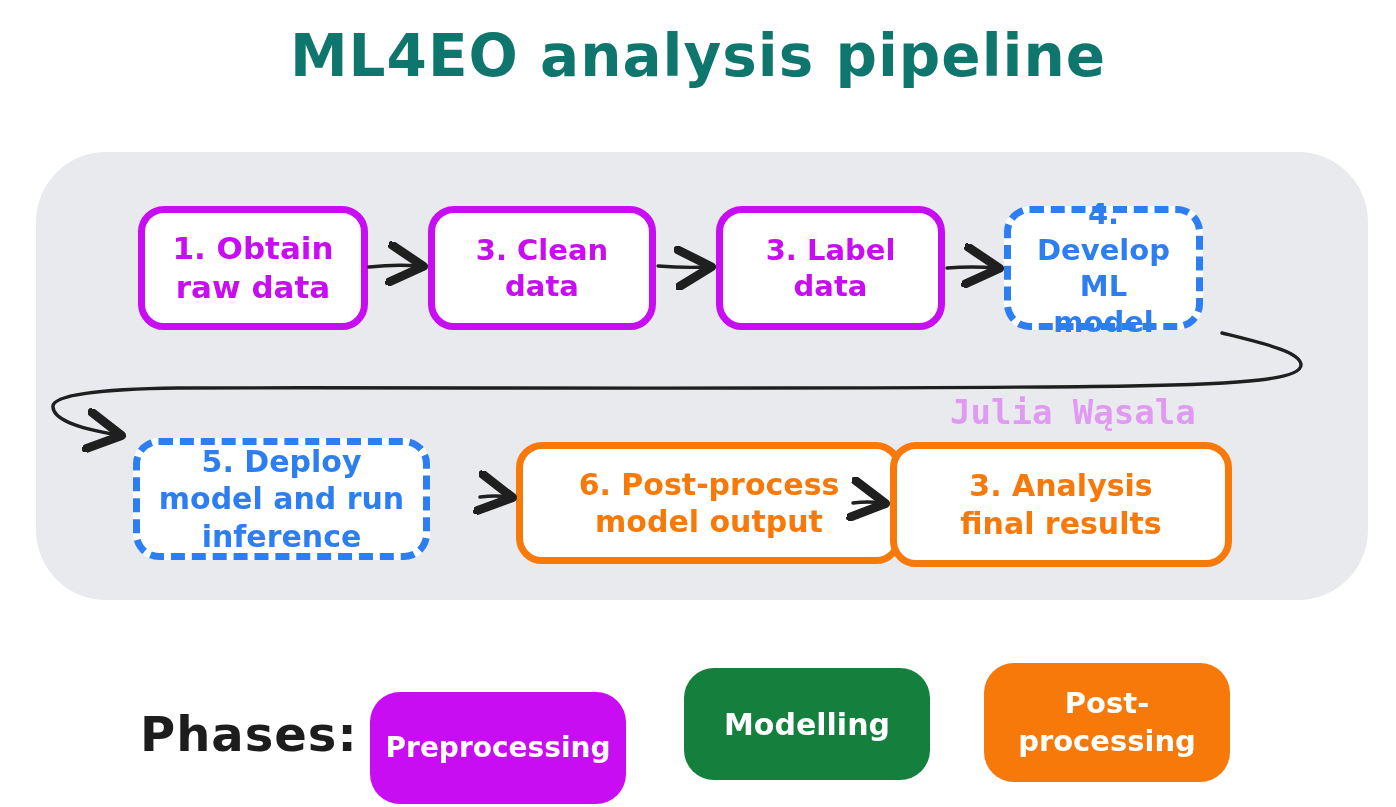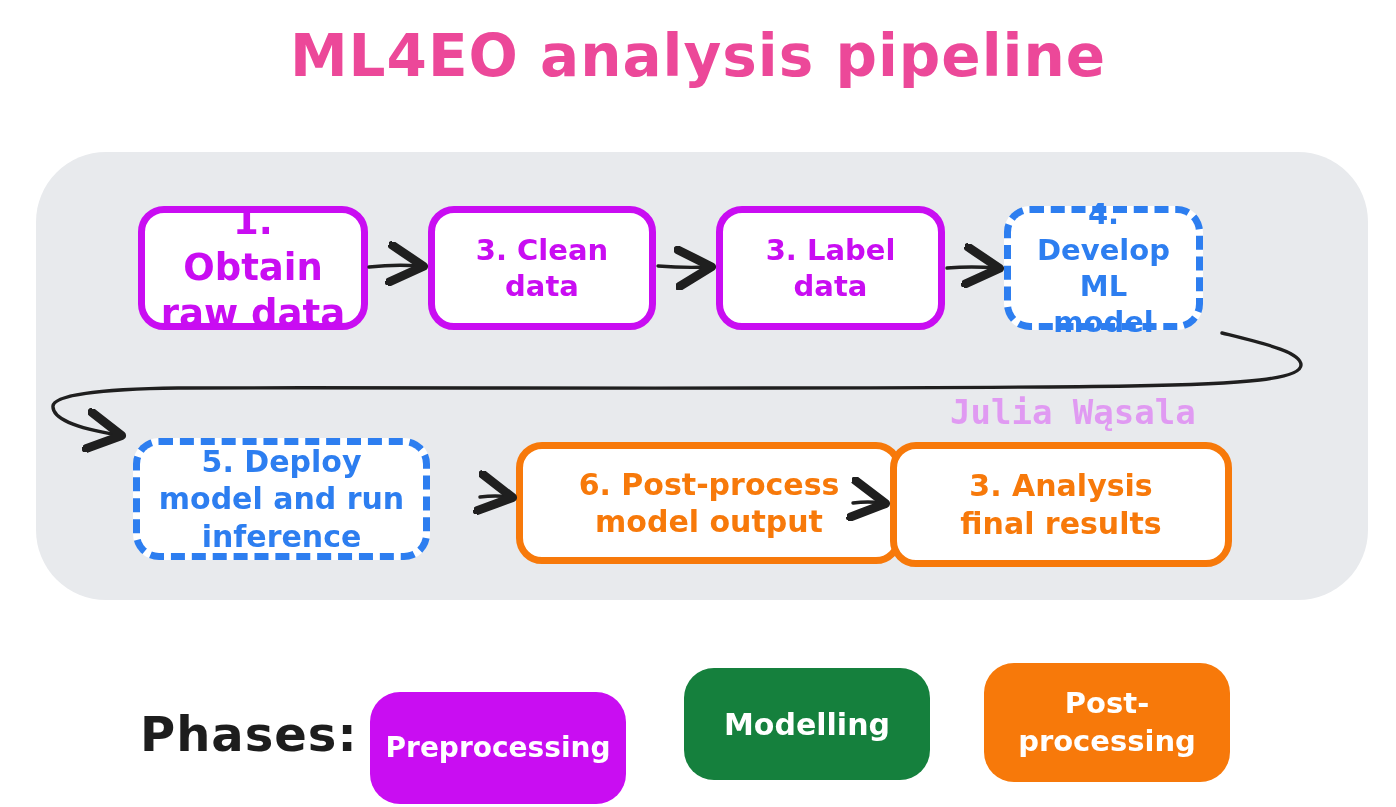--- a/index.html
+++ b/index.html
@@ -2,38 +2,38 @@
 <html><head>
 <meta charset="utf-8">
 <style>
   * { margin: 0; padding: 0; box-sizing: border-box; }
   html, body { width: 1396px; height: 807px; background: #ffffff; overflow: hidden; }
   body { font-family: "DejaVu Sans", sans-serif; position: relative; }
 
   .page-title {
     position: absolute; left: 0; top: 22px; width: 100%;
     text-align: center; font-size: 58px; font-weight: 700;
-    color: #ec4899; letter-spacing: 1px;
+    color: #0f766e; letter-spacing: 1px;
   }
 
   .panel {
     position: absolute; left: 36px; top: 152px; width: 1332px; height: 448px;
     background: #e8eaed; border-radius: 70px;
   }
 
   .pbox {
     position: absolute; background: #ffffff; border-radius: 26px;
     display: flex; align-items: center; justify-content: center; text-align: center;
     font-weight: 700; line-height: 1.25;
   }
   .pbox.magenta { border: 7px solid #c90df2; color: #c90df2; }
   .pbox.blue    { border: 7px dashed #2d7ef0; color: #2d7ef0; }
   .pbox.orange  { border: 7px solid #f7790a; color: #f7790a; }
 
-  .b1 { left: 138px;  top: 206px; width: 230px; height: 124px; font-size: 37px; padding: 0 12px; }
+  .b1 { left: 138px;  top: 206px; width: 230px; height: 124px; font-size: 31px; padding: 0 12px; }
   .b2 { left: 428px;  top: 206px; width: 228px; height: 124px; font-size: 29px; padding: 0 40px; }
   .b3 { left: 716px;  top: 206px; width: 229px; height: 124px; font-size: 29px; padding: 0 40px; }
   .b4 { left: 1004px; top: 206px; width: 199px; height: 124px; font-size: 29px; padding: 0 26px; }
   .b5 { left: 133px;  top: 438px; width: 297px; height: 122px; font-size: 30px; padding: 0 14px; }
   .b6 { left: 516px;  top: 442px; width: 386px; height: 122px; font-size: 30px; padding: 0 28px; }
   .b7 { left: 890px;  top: 442px; width: 342px; height: 125px; font-size: 30px; padding: 0 40px; }
 
   .watermark {
     position: absolute; left: 950px; top: 392px;
     font-family: "DejaVu Sans Mono", monospace;

